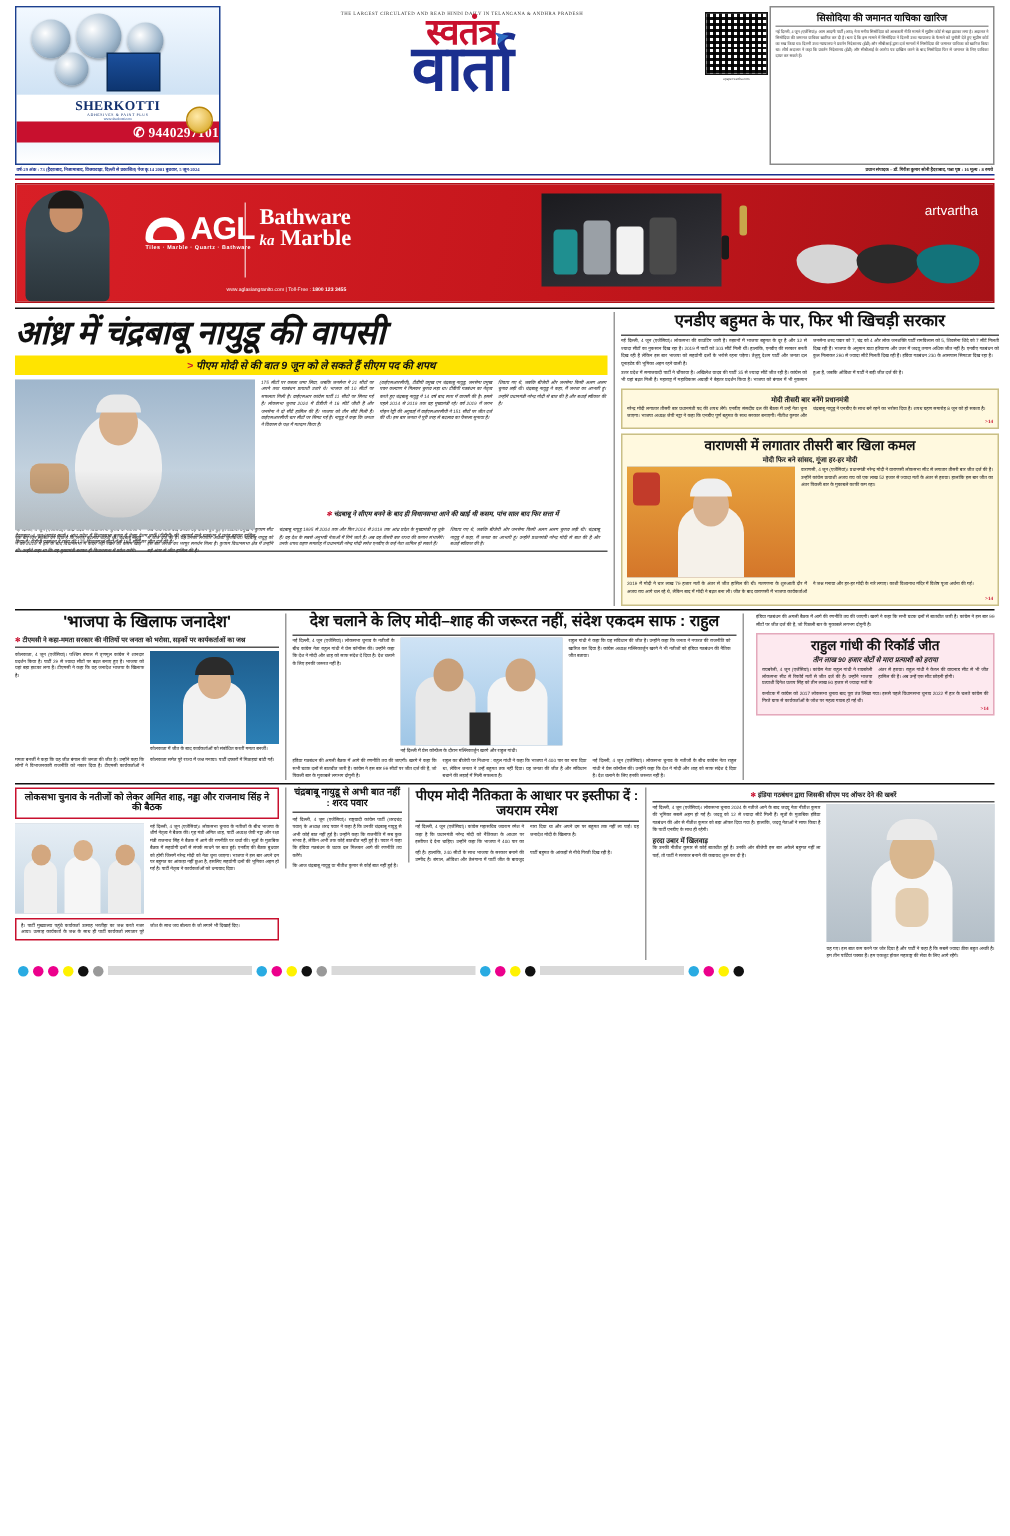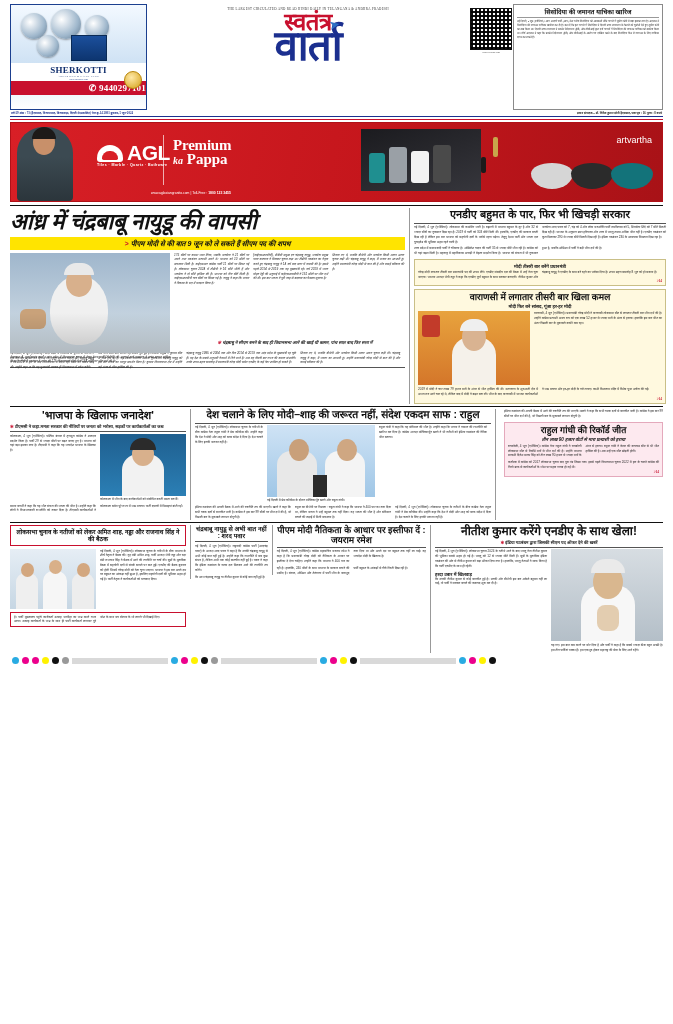--- a/index.html
+++ b/index.html
@@ -156,24 +156,24 @@
     <div class="agl-head"></div>
     <div class="agl-hair"></div>
 
     <div class="agl-logo">
       <div class="agl-mark"></div>
       <div class="agl-word">AGL</div>
     </div>
     <div class="agl-tag">Tiles · Marble · Quartz · Bathware</div>
     <div class="agl-div"></div>
     <div class="agl-prem">
-      <div class="l1">Premium</div>
+      <div class="l1">Bathware</div>
       <div class="l2">
         <span class="ka">ka</span>
-        <span>Pappa</span>
+        <span>Marble</span>
       </div>
     </div>
     <div class="agl-url">
       <span>www.aglasiangranito.com</span>
       <span> | </span>
       <span>Toll-Free :</span>
       <b>1800 123 3455</b>
     </div>
     <div class="agl-panel">
       <div class="wc" style="left:8px;bottom:8px;width:16px;height:30px;background:#1f8f90;"></div>
@@ -367,21 +367,20 @@
     </div>
 
     <div style="width:160px;border-left:1px solid #999;padding-left:4px;">
       <div class="sec-head-sm hindi">पीएम मोदी नैतिकता के आधार पर इस्तीफा दें : जयराम रमेश</div>
       <div class="hr-thin" style="margin:2px 0;"></div>
       <div class="body-text hindi" style="column-count:2;column-gap:4px;">नई दिल्ली, 4 जून (एजेंसियां)। कांग्रेस महासचिव जयराम रमेश ने कहा है कि प्रधानमंत्री नरेन्द्र मोदी को नैतिकता के आधार पर इस्तीफा दे देना चाहिए। उन्होंने कहा कि भाजपा ने 400 पार का नारा दिया था और अपने दम पर बहुमत तक नहीं ला पाई। यह जनादेश मोदी के खिलाफ है।</div>
       <div class="body-text hindi" style="column-count:2;column-gap:4px;margin-top:2px;">रही है। हालांकि, 240 सीटों के साथ भाजपा के सरकार बनाने की उम्मीद है। बंगाल, ओडिशा और तेलंगाना में पार्टी जीत के बावजूद पार्टी बहुमत के आंकड़ों से नीचे गिरती दिख रही है।</div>
     </div>
 
     <div style="width:231px;border-left:1px solid #999;padding-left:4px;">
-      <div class="sec-head hindi" style="font-size:12px;">नीतीश कुमार करेंगे एनडीए के साथ खेला!</div>
       <div class="bullet-line hindi" style="text-align:center;margin-top:1px;">
         <span class="bt">✻</span>
         <span>इंडिया गठबंधन द्वारा जिसकी सीएम पद ऑफर देने की खबरें</span>
       </div>
       <div class="hr-thin" style="margin:2px 0;"></div>
       <div style="display:flex;gap:4px;">
         <div style="width:112px;">
           <div class="body-text hindi">नई दिल्ली, 4 जून (एजेंसियां)। लोकसभा चुनाव 2024 के नतीजे आने के बाद जदयू नेता नीतीश कुमार की भूमिका सबसे अहम हो गई है। जदयू को 12 से ज्यादा सीटें मिली हैं। सूत्रों के मुताबिक इंडिया गठबंधन की ओर से नीतीश कुमार को बड़ा ऑफर दिया गया है। हालांकि, जदयू नेताओं ने साफ किया है कि पार्टी एनडीए के साथ ही रहेगी।</div>
           <div class="sub-head hindi" style="text-align:left;margin-top:2px;">हरदा उबार में खिलवाड़</div>
           <div class="body-text hindi">कि उनकी नीतीश कुमार से कोई बातचीत हुई है। उनकी ओर बीजेपी इस बार अकेले बहुमत नहीं ला पाई, तो पार्टी ने सरकार बनाने की कवायद शुरू कर दी है।</div>

